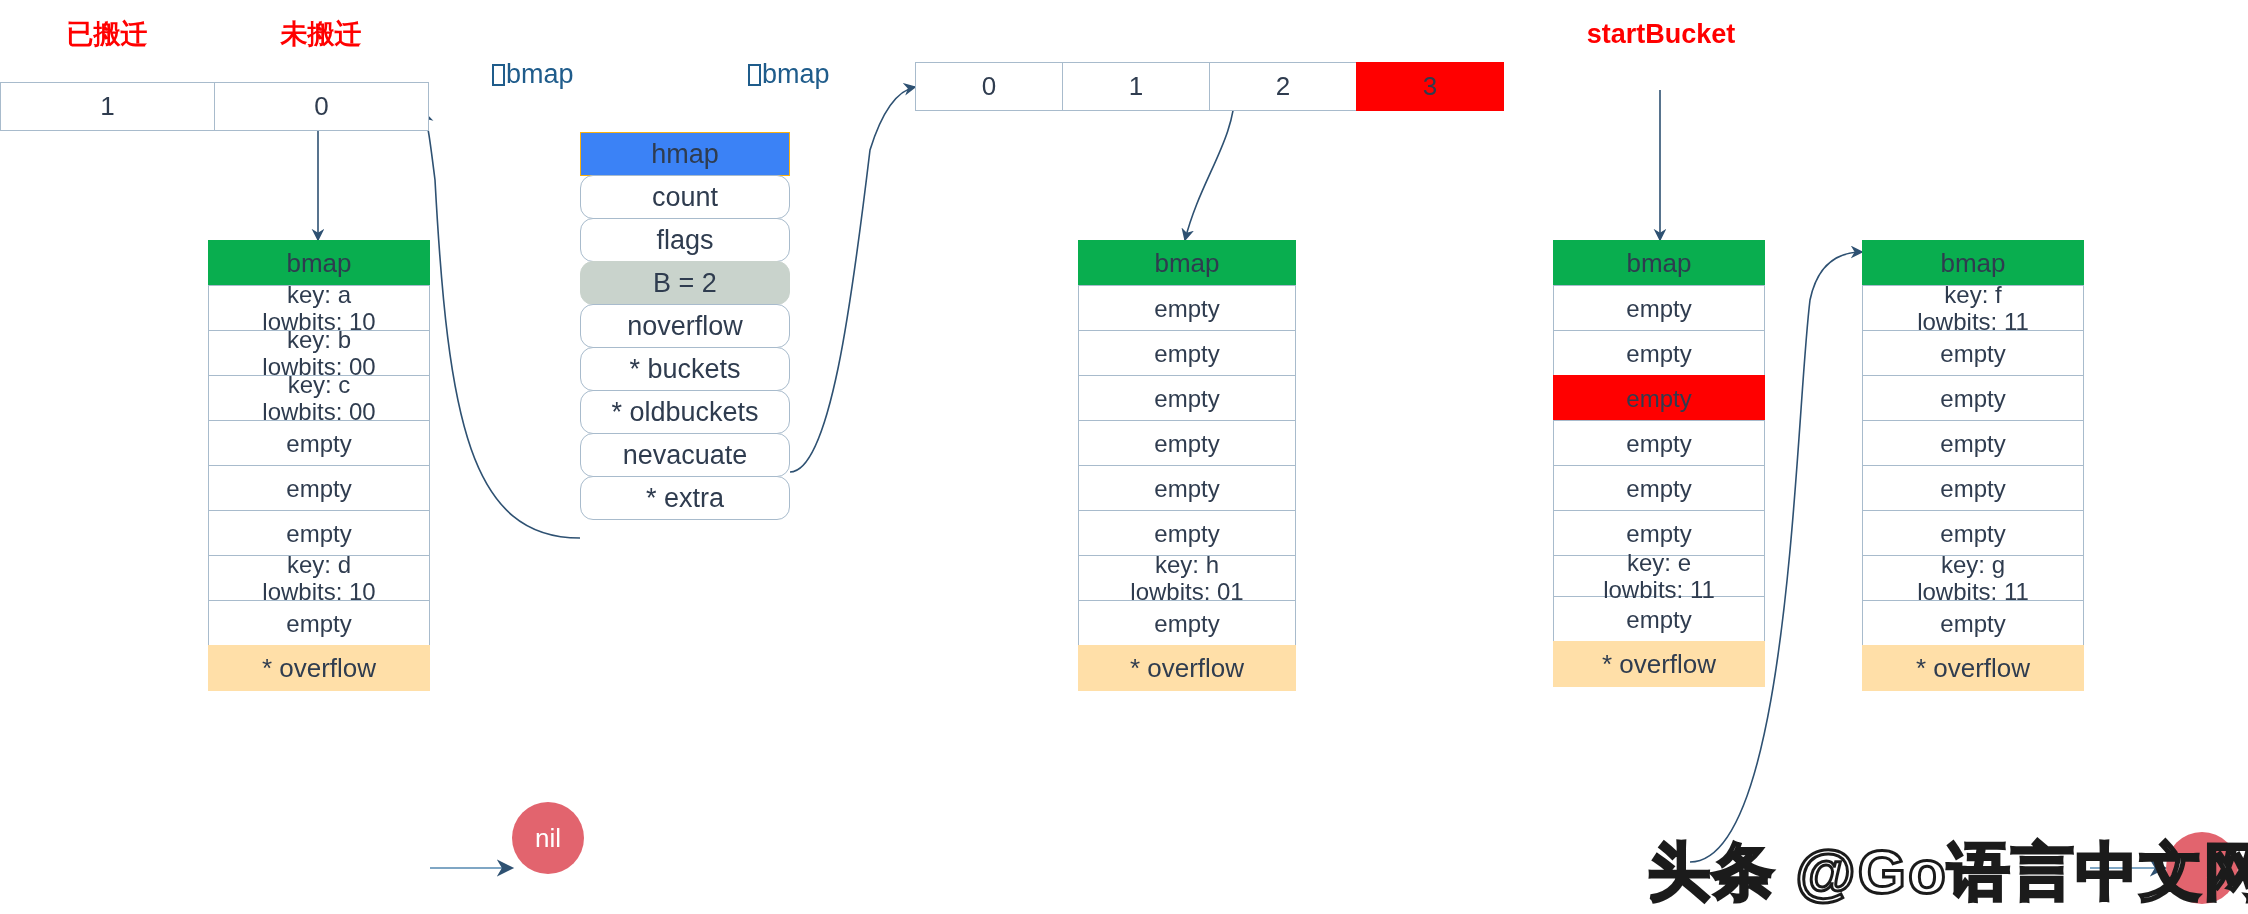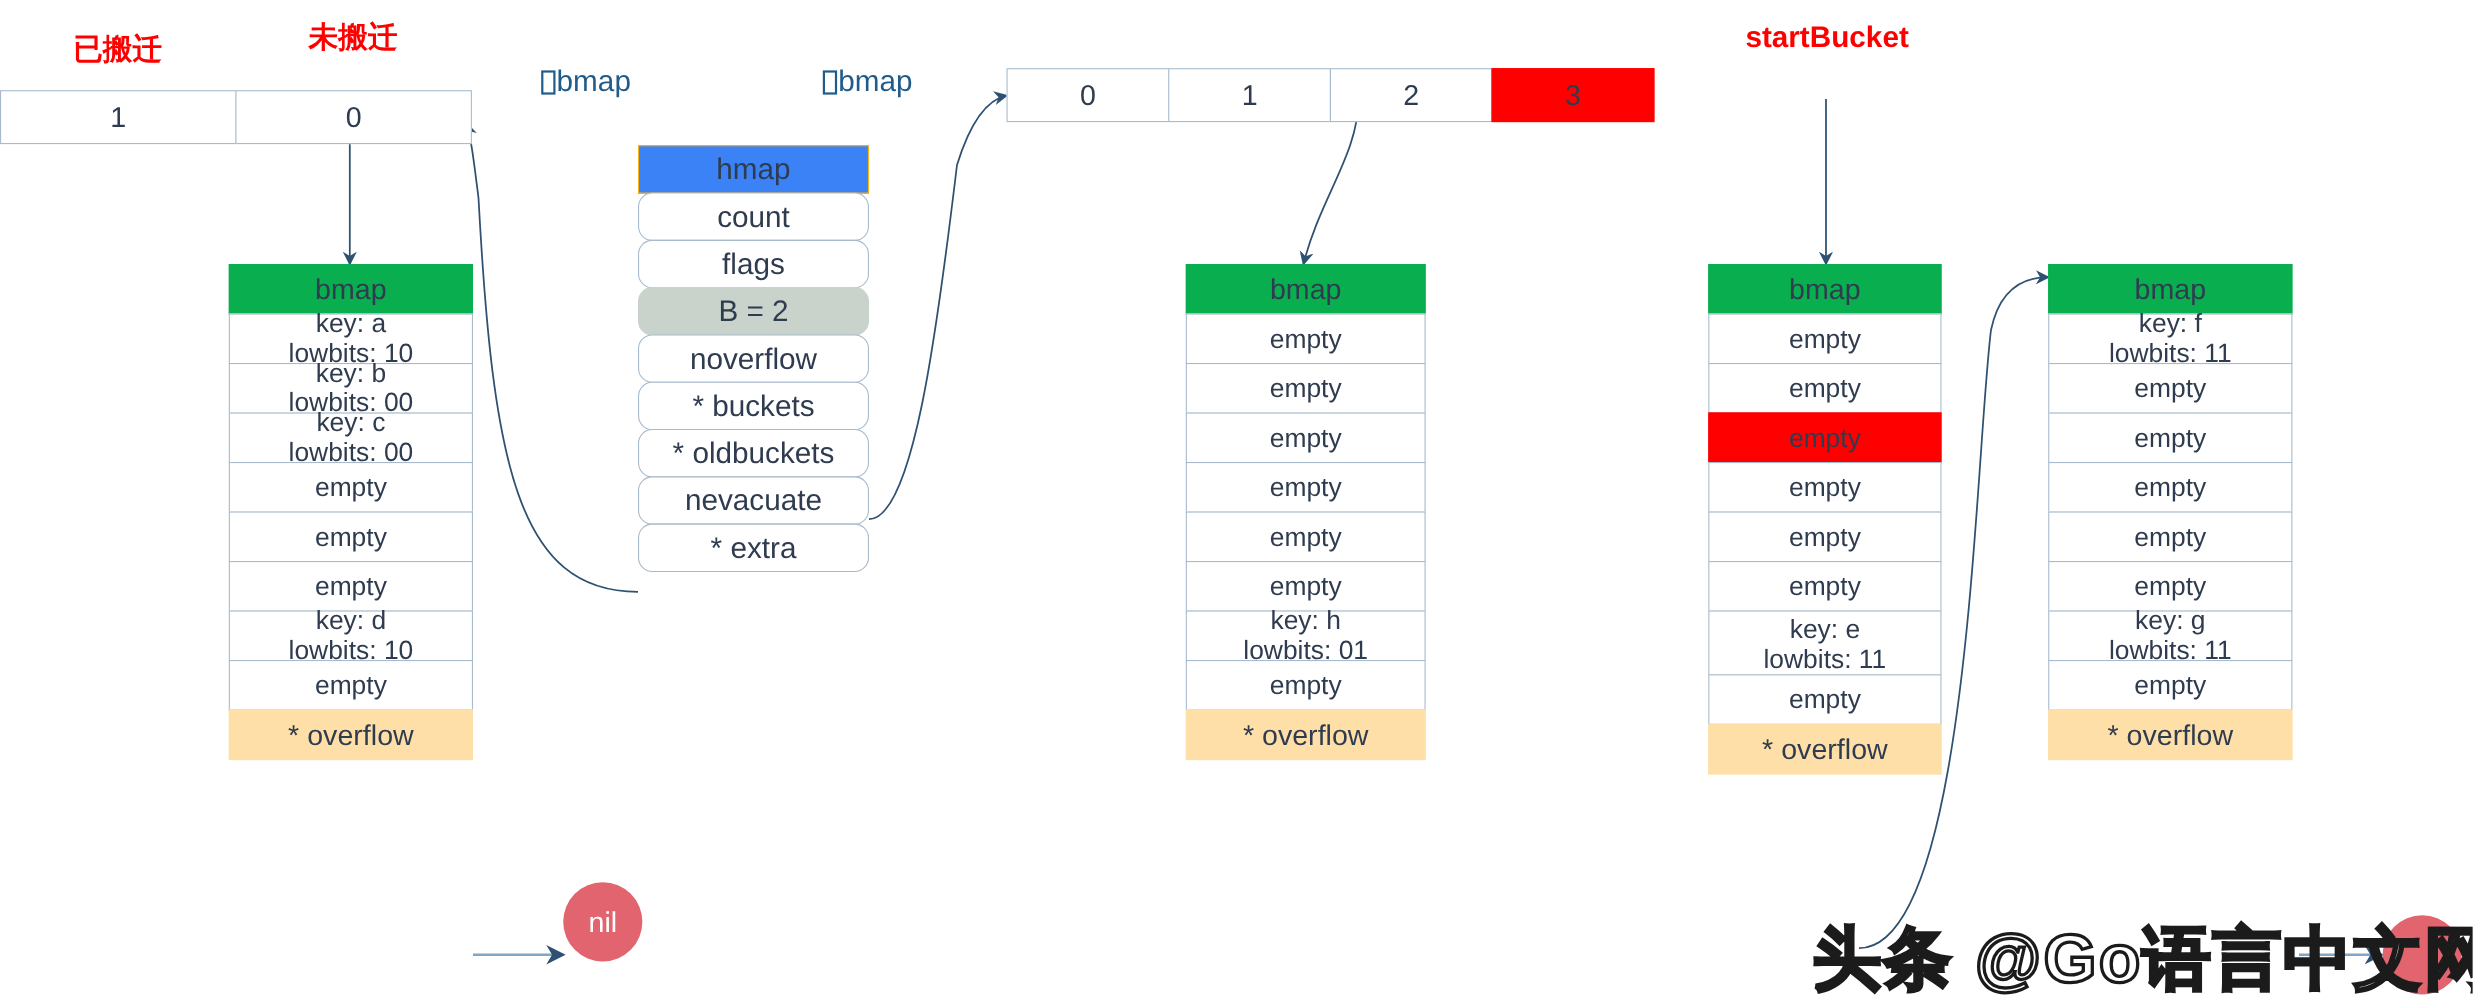--- a/index.html
+++ b/index.html
@@ -179,21 +179,21 @@
 
     <path d="M1660,90 C1660,150 1660,195 1660,240" fill="none" stroke="#2E5172" stroke-width="1.6" marker-end="url(#ah)"></path>
 
     <path d="M1690,862 C1790,862 1795,420 1810,300 C1818,262 1840,252 1862,252" fill="none" stroke="#2E5172" stroke-width="1.6" marker-end="url(#ah)"></path>
 
     <path d="M430,868 L512,868" fill="none" stroke="#7FA6C4" stroke-width="2.2" marker-end="url(#ah2)"></path>
 
     <path d="M2090,868 L2165,868" fill="none" stroke="#7FA6C4" stroke-width="2.2" marker-end="url(#ah2)"></path>
   </svg>
 
-  <div class="redlabel" style="left:0px; top:29px; width:214px;">已搬迁</div>
+  <div class="redlabel" style="left:0px; top:18px; width:214px;">已搬迁</div>
   <div class="redlabel" style="left:214px; top:18px; width:214px;">未搬迁</div>
   <div class="redlabel" style="left:1555px; top:18px; width:212px;">startBucket</div>
 
   <div class="bluelabel" style="left:492px; top:58px;">
     <span class="tofu"></span><span>bmap</span>
   </div>
   <div class="bluelabel" style="left:748px; top:58px;">
     <span class="tofu"></span><span>bmap</span>
   </div>
 
@@ -297,21 +297,21 @@
       </div>
       <div class="cell" style="height: 46px;">
         <span>empty</span>
       </div>
       <div class="cell" style="height: 46px;">
         <span>empty</span>
       </div>
       <div class="cell" style="height: 46px;">
         <span>empty</span>
       </div>
-      <div class="cell" style="height: 59px; justify-content: flex-end;">
+      <div class="cell" style="height: 42px;">
         <span>key: e</span>
         <span class="l2">lowbits: 11</span>
       </div>
       <div class="cell" style="height: 46px;">
         <span>empty</span>
       </div>
       <div class="cell tan" style="height: 46px;">* overflow</div>
     </div>
 
   <div class="col" id="bmap-ovf-col" style="left:1862px; top:240px; width:222px;">

